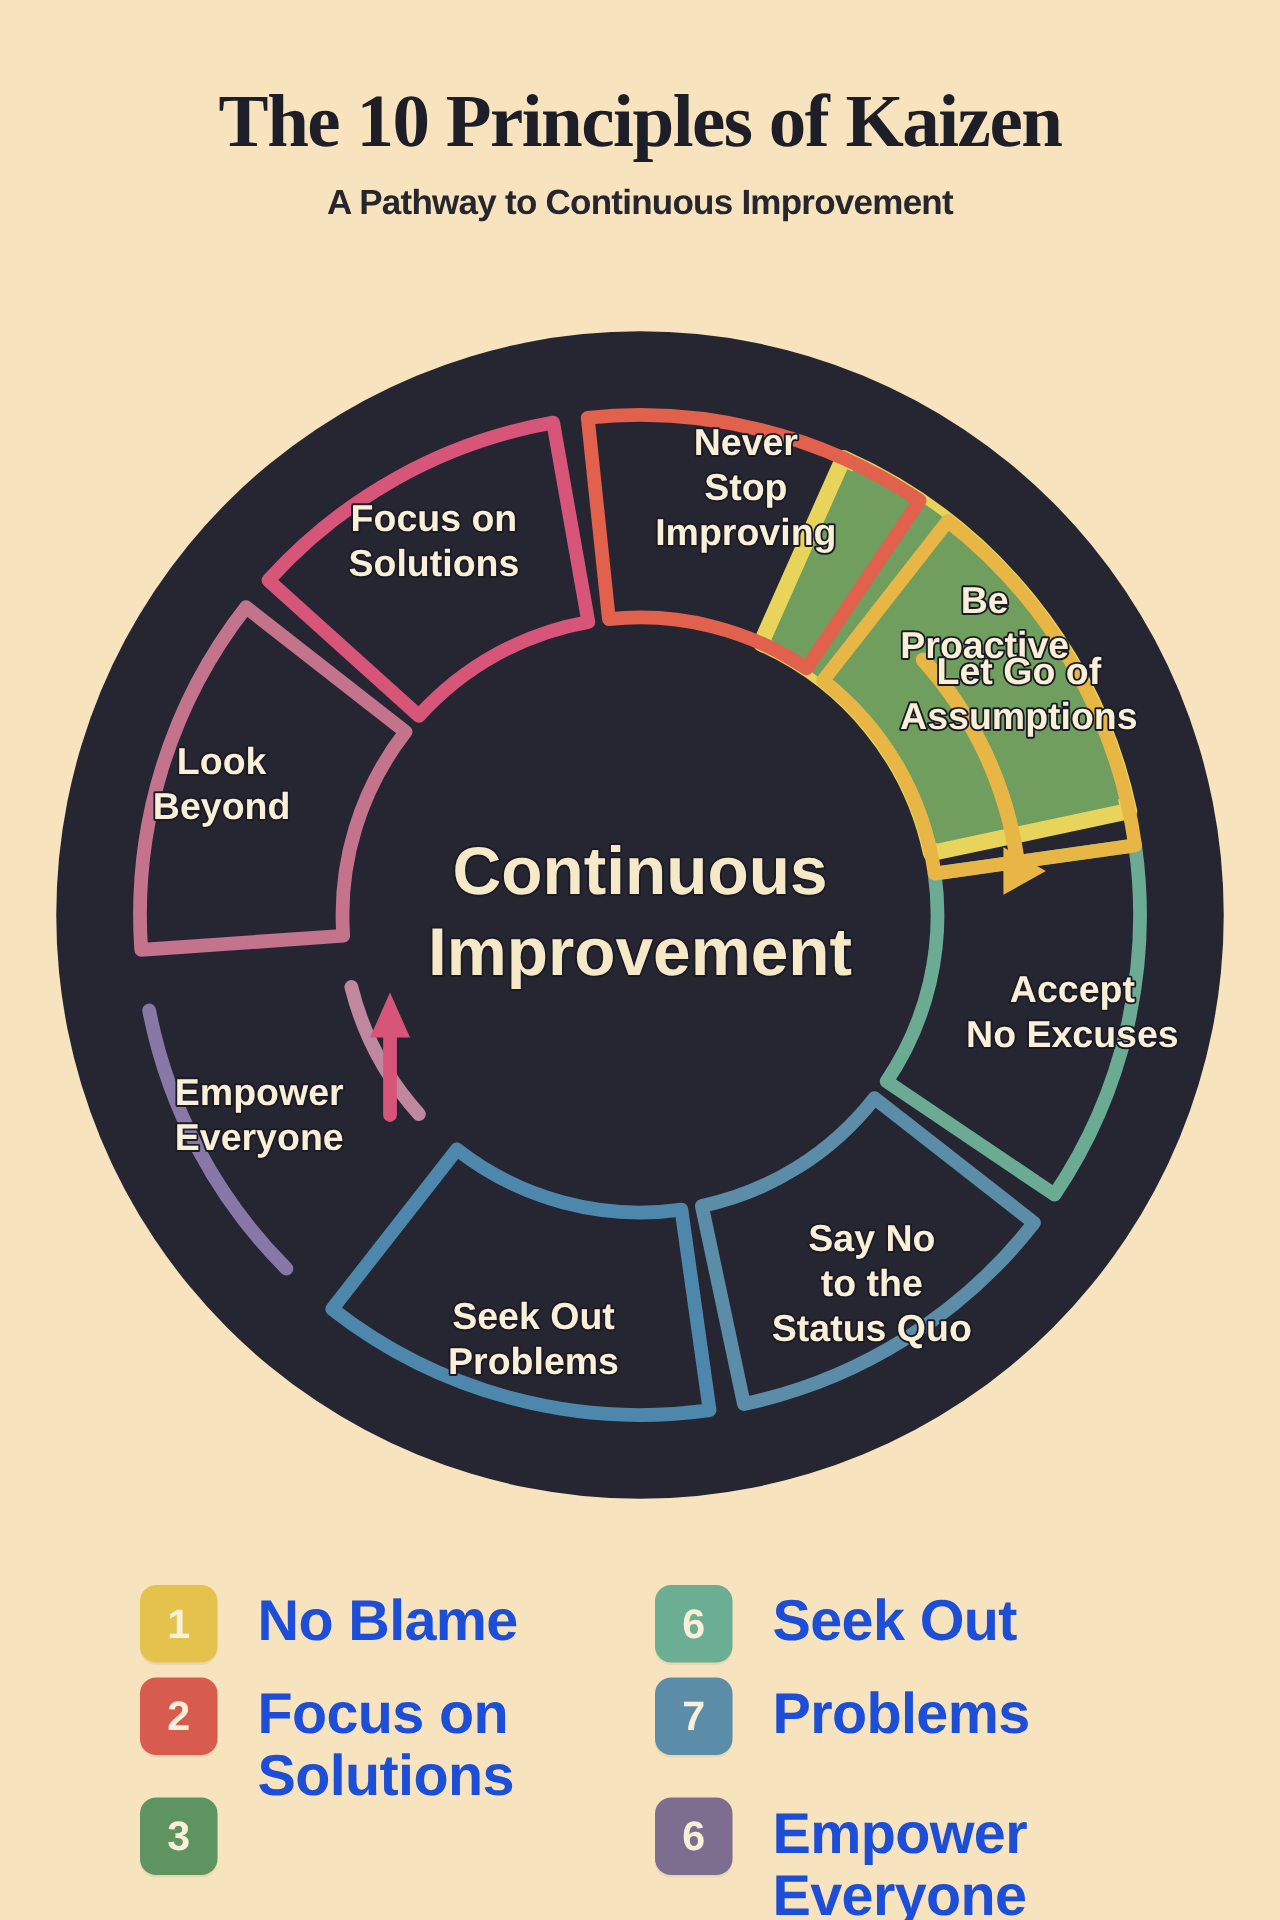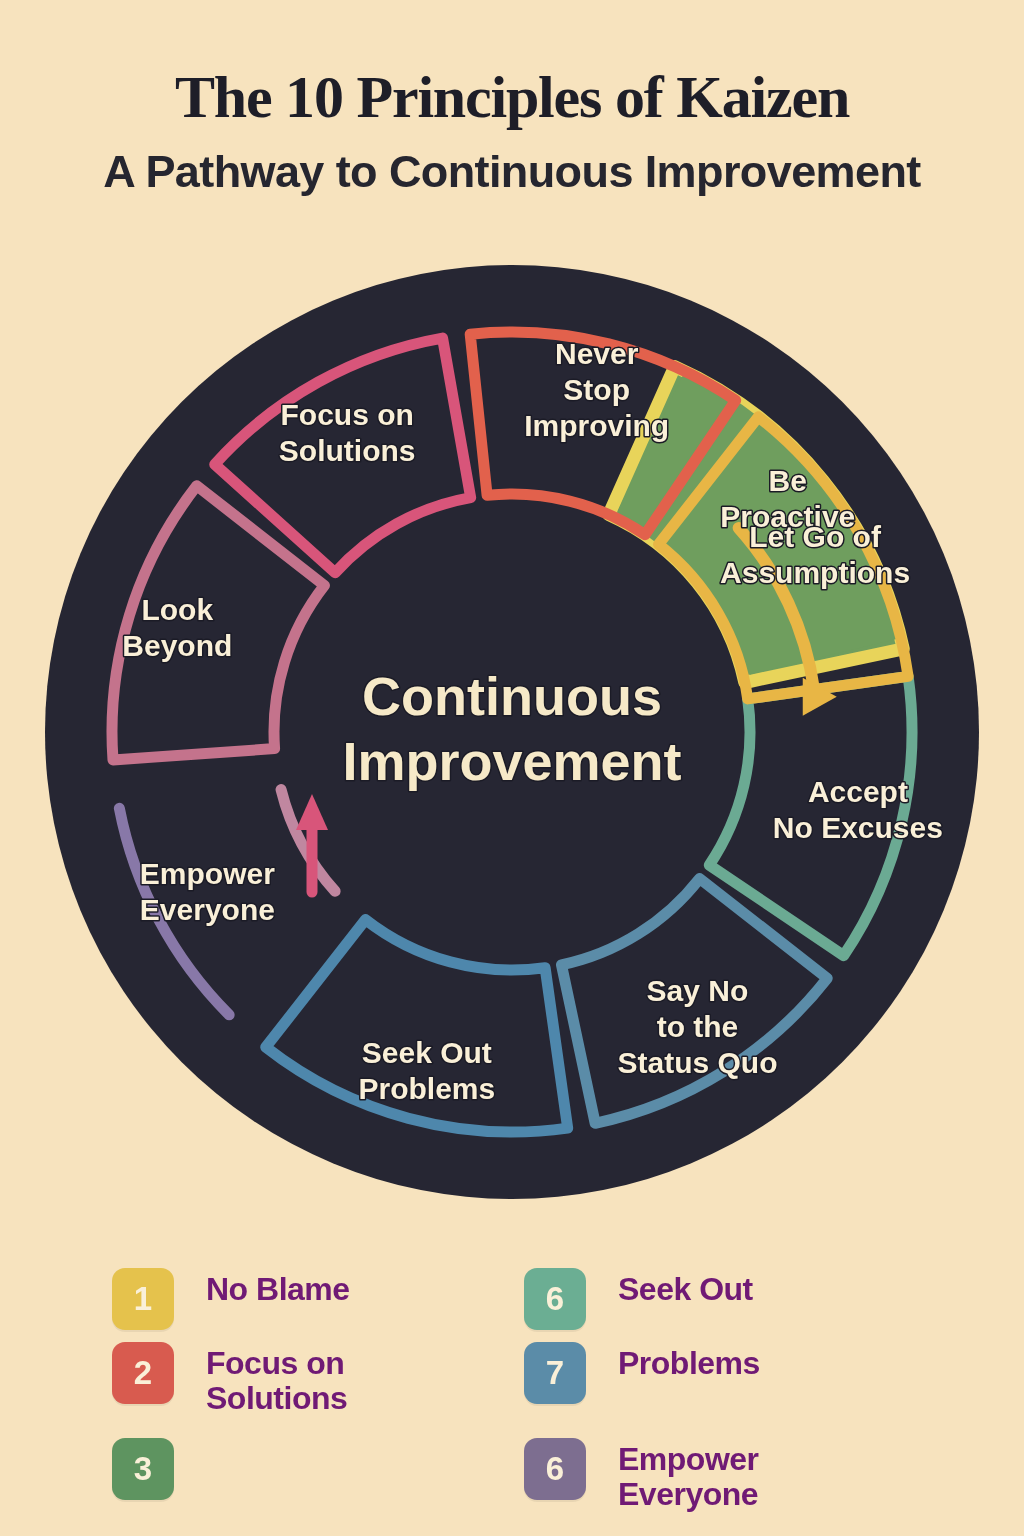--- a/index.html
+++ b/index.html
@@ -32,21 +32,21 @@
     font-size: 60px;
     font-weight: bold;
     color: #1E1E28;
     letter-spacing: -1.2px;
     line-height: 1.05;
     margin: 0;
     white-space: nowrap;
     font-family: Liberation Serif, serif;
   }
   .subtitle {
-    font-size: 45px;
+    font-size: 28px;
     font-weight: bold;
     color: #26262F;
     letter-spacing: -0.6px;
     line-height: 1.1;
     margin: 18px 0 0 0;
     white-space: nowrap;
   }
 
   
   .wheel-wrap {
@@ -108,23 +108,23 @@
     display: flex;
     align-items: center;
     justify-content: center;
     color: #FAF0D8;
     font-size: 33px;
     font-weight: bold;
     box-shadow: 0 2px 0 rgba(0,0,0,0.06);
   }
   .legend-text {
     margin-left: 32px;
-    font-size: 32px;
-    font-weight: bold;
-    color: #701a75;
+    font-size: 46px;
+    font-weight: bold;
+    color: #1d4ed8;
     line-height: 1.08;
     letter-spacing: -0.5px;
     white-space: pre-line;
     padding-top: 4px;
   }
 </style>
 </head>
 <body>
 
 <div class="page">

